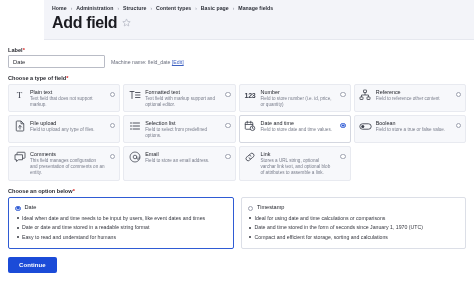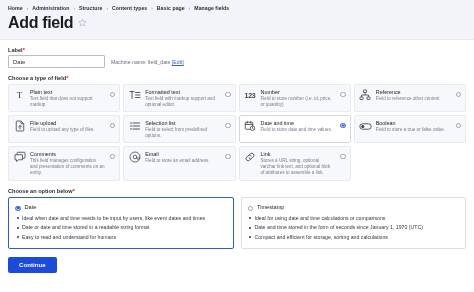--- a/index.html
+++ b/index.html
@@ -17,20 +17,21 @@
     color: #232429;
     font-size: 7px;
     -webkit-font-smoothing: antialiased;
   }
 
   
   .page-header {
     background: #f3f4f9;
     padding: 5px 8px 7px 8px;
     border-bottom: 1px solid #e6e8ef;
+    margin-left: 44px;
   }
 
   .breadcrumb {
     display: flex;
     align-items: center;
     flex-wrap: nowrap;
     gap: 3px;
     margin-bottom: 3px;
   }
   .crumb {

